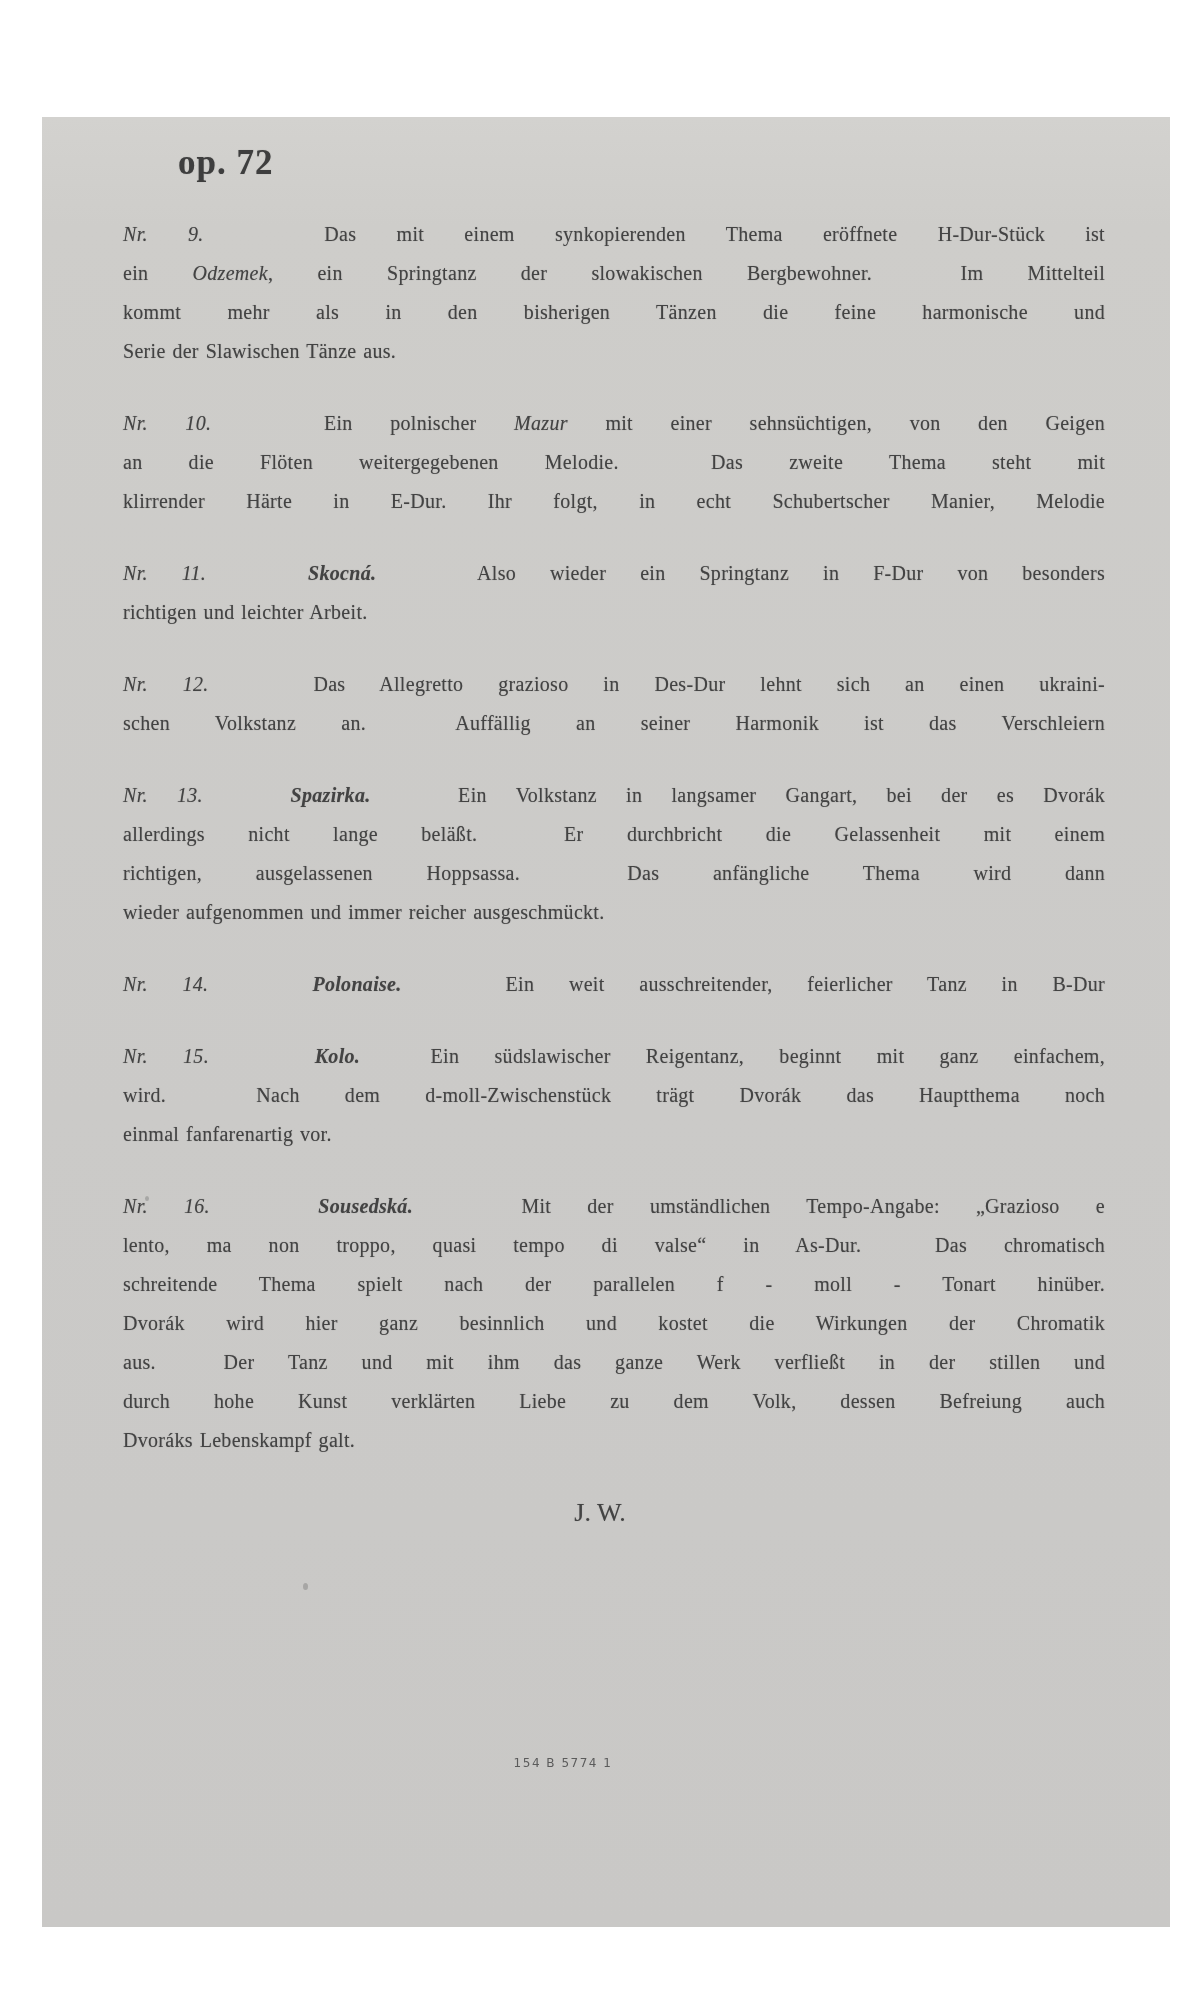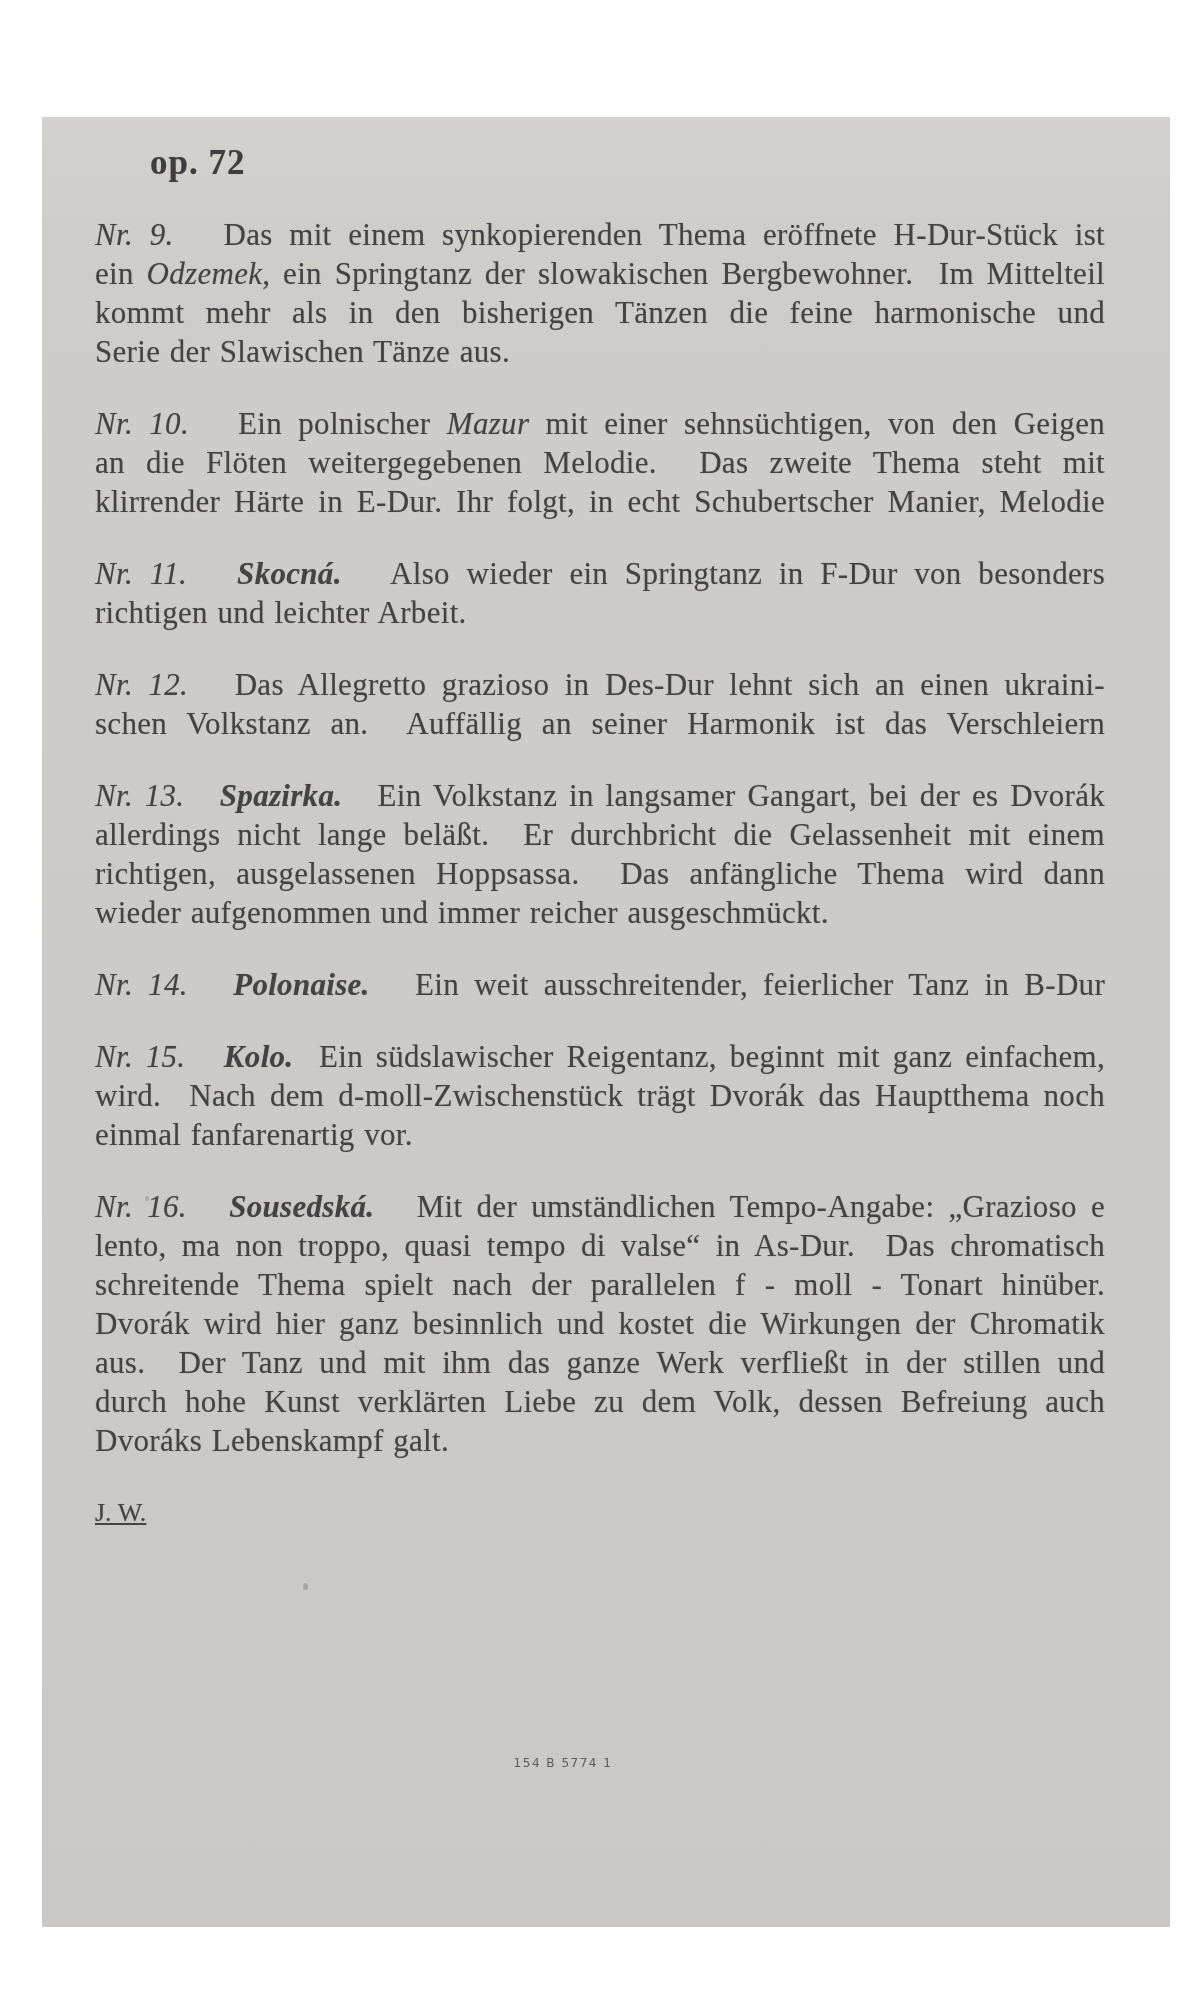--- a/index.html
+++ b/index.html
@@ -12,55 +12,54 @@
     font-family: "Liberation Serif", "DejaVu Serif", serif;
   }
   .paper {
     position: absolute;
     left: 42px;
     top: 117px;
     width: 1128px;
     height: 1810px;
     background: linear-gradient(180deg, #d3d2cf 0%, #cecdca 6%, #cbcac8 55%, #c9c8c6 100%);
     box-sizing: border-box;
-    padding: 0 65px 0 53px;
+    padding: 0 65px 0 81px;
     color: #454545;
   }
   .heading {
     margin: 26px 0 0 55px;
     font-size: 35px;
     line-height: 40px;
     font-weight: bold;
     color: #3e3e3e;
     letter-spacing: 1px;
     text-shadow: 0 0 1px rgba(62,62,62,.35);
   }
   .paras { margin-top: 32px; }
   .para { margin: 0 0 33px 0; }
   .line {
-    font-size: 31px;
+    font-size: 20px;
     line-height: 39px;
     letter-spacing: 0.3px;
     word-spacing: 1.5px;
     text-align: justify;
     text-align-last: justify;
     color: #434343;
     text-shadow: 0 0 1px rgba(70,70,70,.4);
   }
   .line.last { text-align-last: left; }
   .line .i  { font-style: italic; }
   .line .bi { font-style: italic; font-weight: bold; }
   .signature {
     font-size: 26px;
     line-height: 39px;
-    text-align: left;
+    text-align: center;
     padding-right: 28px;
     color: #434343;
     text-shadow: 0 0 1px rgba(70,70,70,.4);
-    text-decoration: underline;
   }
   .footer {
     position: absolute;
     top: 1756px;
     left: 50%;
     transform: translateX(-50%) translateX(-37px);
     font-family: "DejaVu Sans", "Liberation Sans", sans-serif;
     font-size: 12px;
     letter-spacing: 1.5px;
     color: #5b5b5b;

